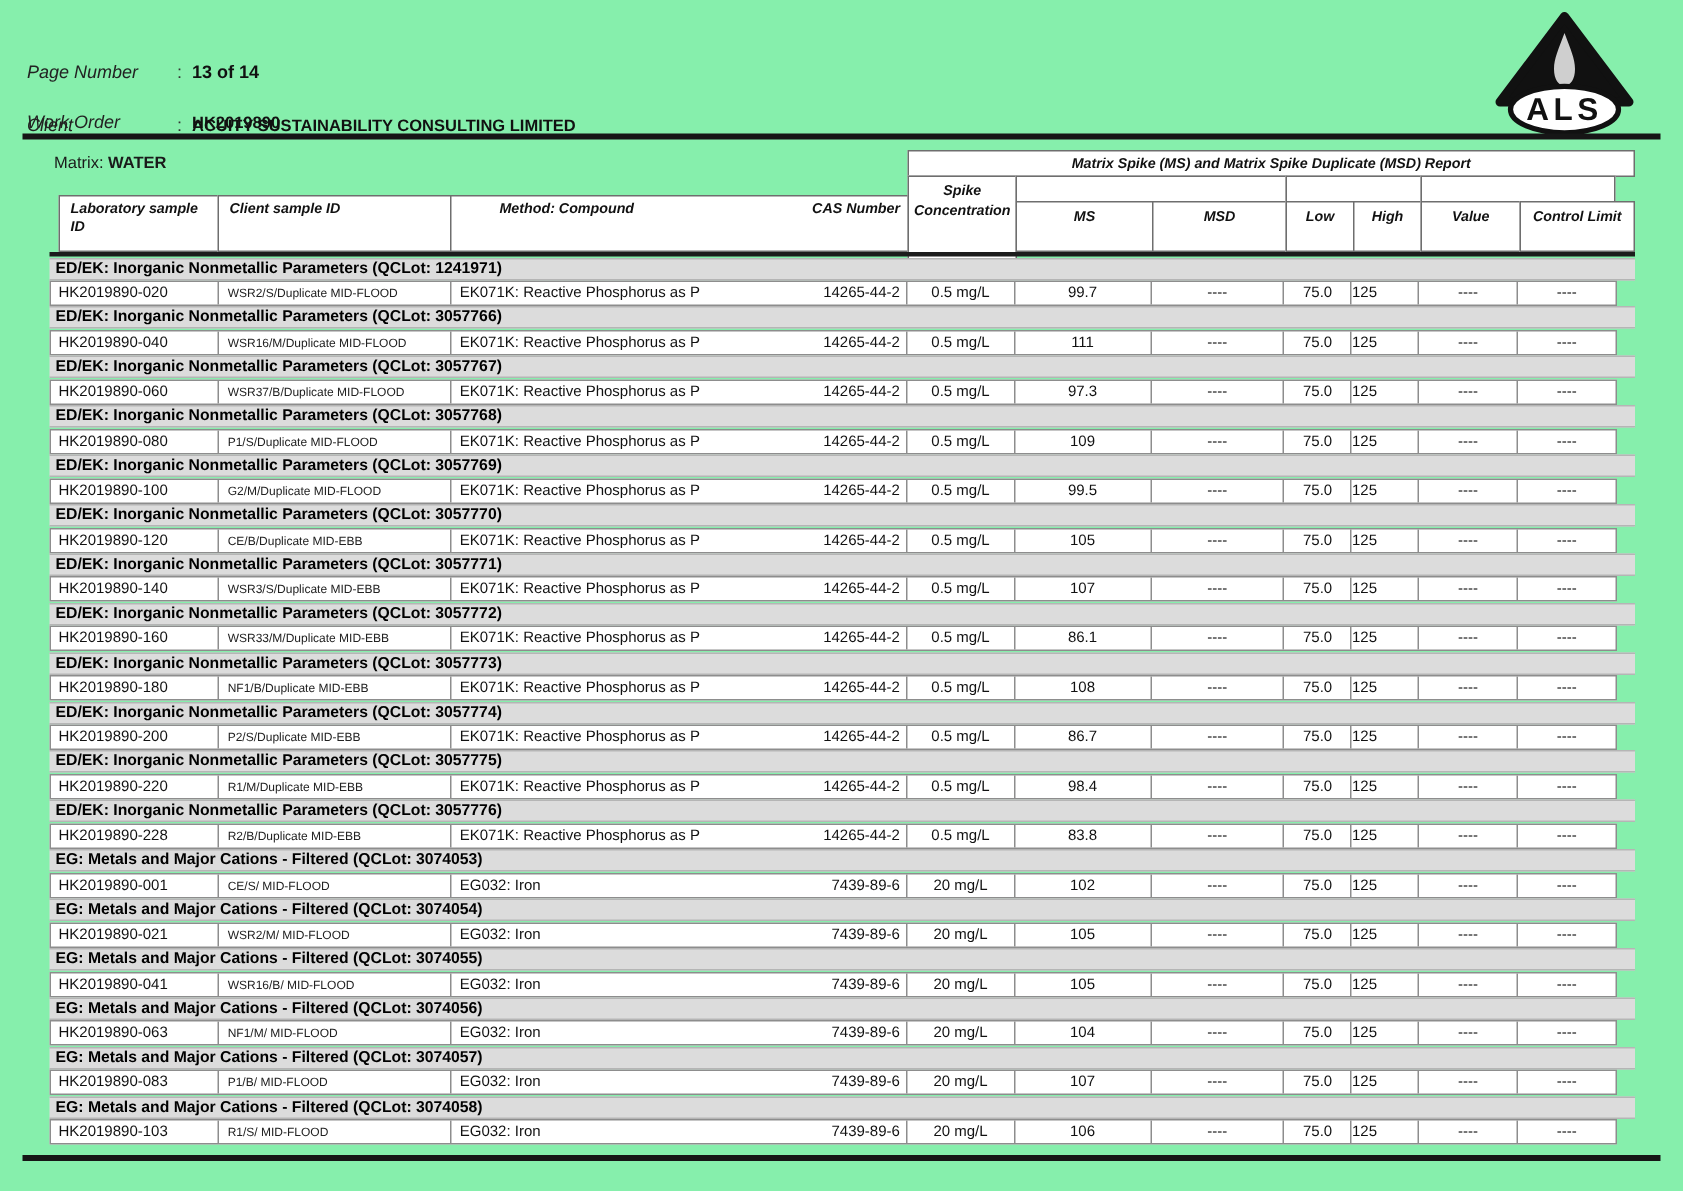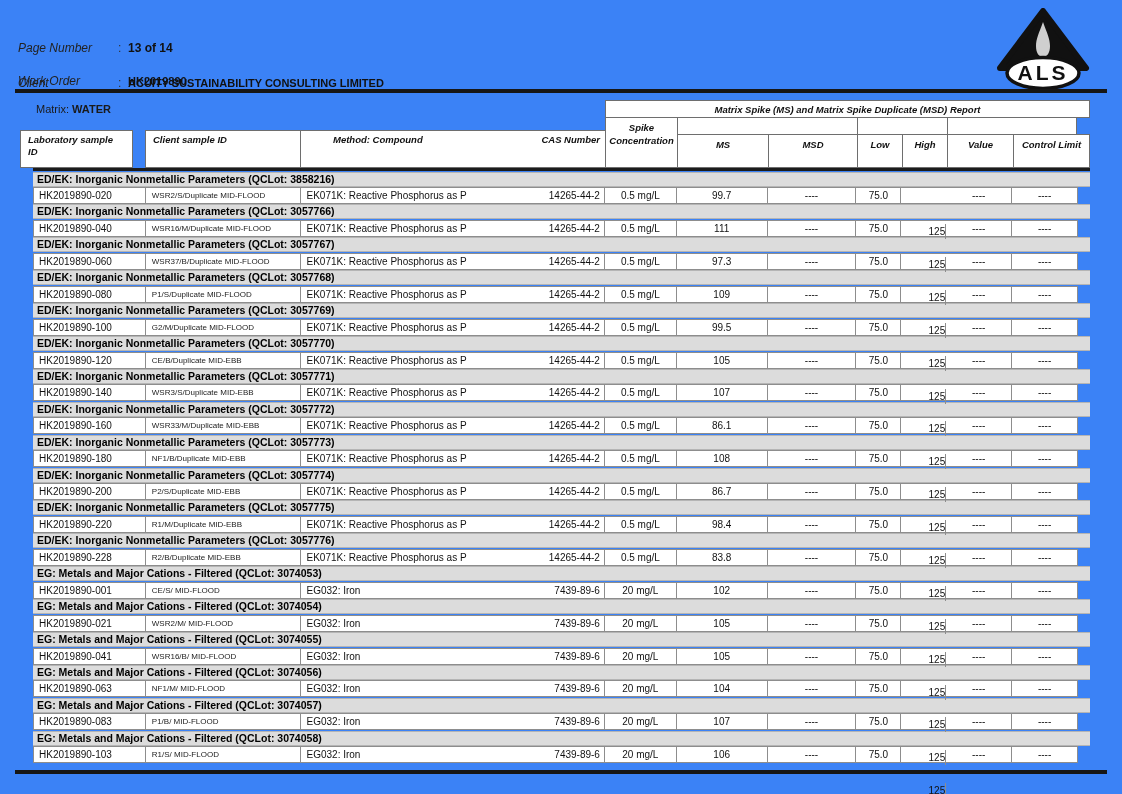--- a/index.html
+++ b/index.html
@@ -2,21 +2,21 @@
 <html><head>
 <meta charset="utf-8">
 <style>
   * { margin:0; padding:0; box-sizing:border-box; }
   html,body { background:#ffffff; }
   body {
     width:1122px; height:794px;
     font-family:"Liberation Sans", sans-serif;
     color:#1a1a1a; position:relative; overflow:hidden;
   }
-  .page { position:absolute; inset:0; background:#3b82f6; }
+  .page { position:absolute; inset:0; background:#86efac; }
 
   
   .hdr-field { position:absolute; left:18px; font-size:12px; }
   .hdr-label { display:inline-block; width:100px; font-style:italic; color:#222; }
   .hdr-colon { display:inline-block; width:10px; color:#333; }
   .hdr-value { font-weight:bold; color:#111; }
   .hdr-value.small { font-size:11px; }
 
   .logo-wrap { position:absolute; left:988px; top:8px; width:110px; height:84px; }
 
@@ -30,21 +30,21 @@
   
   .th-cell {
     position:absolute; border:1px solid #6e6e6e; background:#fff;
     font-style:italic; font-weight:bold; font-size:9.5px; color:#111;
   }
   .th-left { top:130px; height:38px; padding:3px 0 0 7px; line-height:12px; }
   .center { display:flex; align-items:flex-start; justify-content:center; text-align:center; }
   .banner { top:100px; height:18px; padding-top:3px; font-size:9.5px; }
   .grp { top:117px; height:18px; padding-top:19px; }
   .sub { top:134px; height:34px; padding-top:4px; }
-  .spikeconc { top:117px; height:51px; padding-top:3px; line-height:13px; }
+  .spikeconc { top:117px; height:69px; padding-top:3px; line-height:13px; }
   .method-head { display:flex; justify-content:space-between; padding-right:5px;padding-left:32px; }
 
   .thick-sep { position:absolute; left:33px; top:168px; width:1057px; height:2.5px; background:#1c1c1c; }
 
   
   .tbody { position:absolute; left:33px; top:171.5px; width:1057px; }
   .section-band {
     height:15px; background:#dcdcdc;
     border-top:1px solid #b5b5b5; border-bottom:1px solid #b5b5b5;
     font-weight:bold; font-size:10.5px; line-height:13.5px;
@@ -61,21 +61,21 @@
     color:#111;
   }
   .cell:last-child { border-right:none; }
   .c-lab    { width:112px; padding-left:5px; }
   .c-client { width:155px; padding-left:6px; font-size:8px; line-height:16px; color:#222; }
   .c-method { width:305px; display:flex; justify-content:space-between; padding-left:6px; padding-right:4px;text-align:right; }
   .c-spike  { width:72px;  text-align:center; }
   .c-ms     { width:91px;  text-align:center; }
   .c-msd    { width:89px;  text-align:center; }
   .c-low    { width:45px;  text-align:center; }
-  .c-high   { width:45px;  text-align:right;margin-top:36px; }
+  .c-high   { width:45px;  text-align:left; }
   .c-value  { width:66px;  text-align:center; }
   .c-ctrl   { width:65px;  text-align:center; }
 </style>
 </head>
 <body>
 
 <div class="page">
 
   <div class="hdr-field" style="top:41px;">
     <span class="hdr-label">Page Number</span><span class="hdr-colon">:</span><span class="hdr-value">13 of 14</span>
@@ -96,21 +96,21 @@
       <text x="55" y="72" text-anchor="middle" font-family="Liberation Sans, sans-serif" font-size="21" font-weight="bold" letter-spacing="3" fill="#111">ALS</text>
     </svg>
   </div>
 
   <div class="rule top"></div>
 
   <div class="matrix-line">
     <span>Matrix: </span><b>WATER</b>
   </div>
 
-  <div class="th-cell th-left" style="left:20px; width:113px;">
+  <div class="th-cell th-left" style="left:39px; width:113px;">
     <div>Laboratory sample</div>
     <div>ID</div>
   </div>
   <div class="th-cell th-left" style="left:145px; width:156px;">
     <div>Client sample ID</div>
   </div>
   <div class="th-cell th-left method-head" style="left:300px; width:306px;">
     <div>Method: Compound</div>
     <div>CAS Number</div>
   </div>
@@ -129,21 +129,21 @@
   <div class="th-cell sub center" style="left:768px; width:90px;font-style:italic;">MSD</div>
   <div class="th-cell sub center" style="left:857px; width:46px;">Low</div>
   <div class="th-cell sub center" style="left:902px; width:46px;">High</div>
   <div class="th-cell sub center" style="left:947px; width:67px;">Value</div>
   <div class="th-cell sub center" style="left:1013px; width:77px;">Control Limit</div>
 
   <div class="thick-sep"></div>
 
   <div class="tbody" id="tbody">
   <div>
-    <div class="section-band">ED/EK: Inorganic Nonmetallic Parameters  (QCLot: 3858216)</div>
+    <div class="section-band">ED/EK: Inorganic Nonmetallic Parameters  (QCLot: 1241971)</div>
     <div class="data-row">
       <div class="cell c-lab">HK2019890-020</div>
       <div class="cell c-client">WSR2/S/Duplicate MID-FLOOD</div>
       <div class="cell c-method">
         <span>EK071K: Reactive Phosphorus as P</span>
         <span>14265-44-2</span>
       </div>
       <div class="cell c-spike">0.5 mg/L</div>
       <div class="cell c-ms">99.7</div>
       <div class="cell c-msd">----</div>

